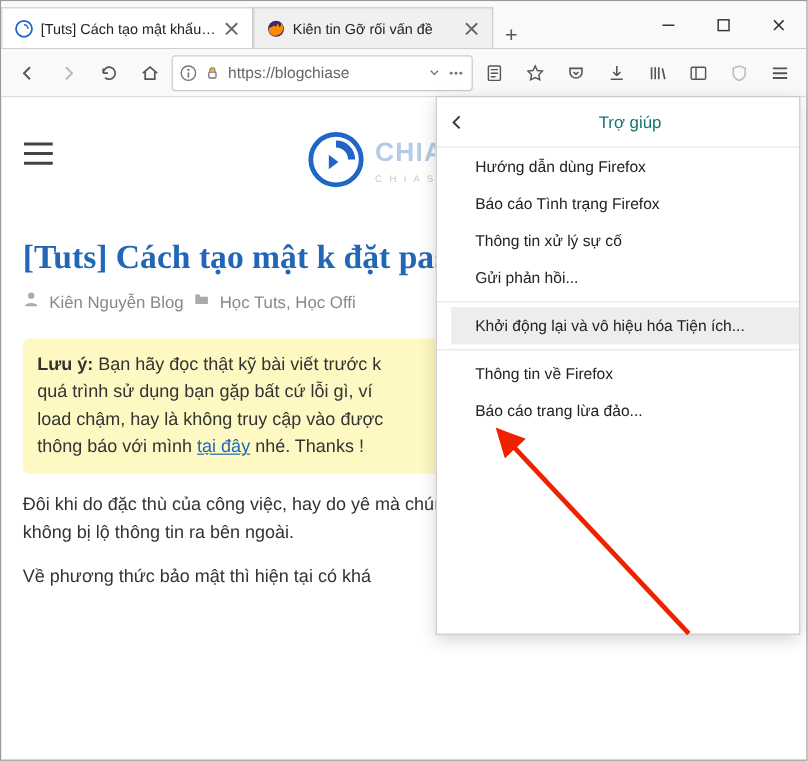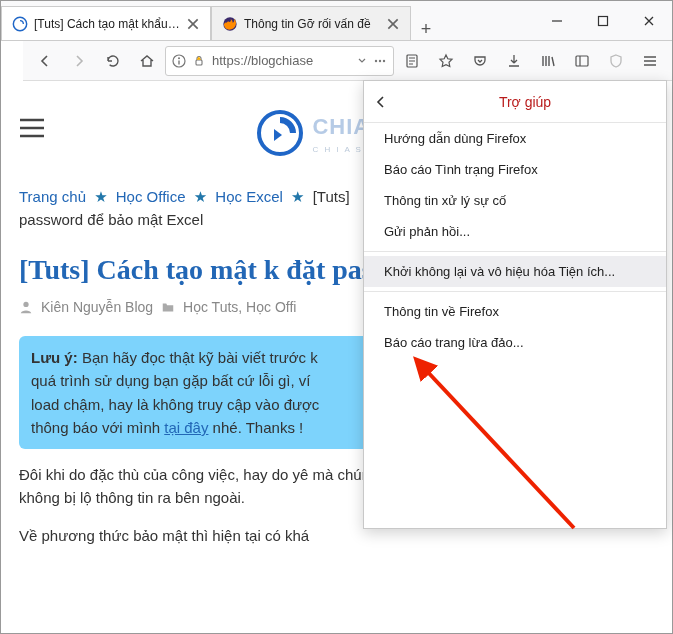--- a/index.html
+++ b/index.html
@@ -11,50 +11,50 @@
 .tab { display: flex; align-items: center; padding: 0 10px; height: 34px; min-width: 200px; max-width: 210px; border: 1px solid #ccc; border-bottom: none; margin-top: 6px; background: #f0f0f0; font-size: 12px; color: #222; cursor: default; }
 .tab.active { background: #fff; }
 .tab .favicon { width: 16px; height: 16px; margin-right: 6px; flex-shrink: 0; }
 .tab .tab-label { flex: 1; overflow: hidden; white-space: nowrap; text-overflow: ellipsis; }
 .tab .tab-close { width: 14px; height: 14px; margin-left: 4px; color: #666; }
 .newtab { width: 30px; display: flex; align-items: center; justify-content: center; color: #555; font-size: 18px; }
 .win-controls { display: flex; align-items: center; }
 .win-btn { width: 46px; height: 36px; display: flex; align-items: center; justify-content: center; color: #333; }
 
 
-.toolbar { height: 40px; display: flex; align-items: center; padding: 0 6px; gap: 2px; border-bottom: 1px solid #ddd; background: #f9f9fa; margin-left: 22px; }
+.toolbar { height: 40px; display: flex; align-items: center; padding: 0 6px; gap: 2px; border-bottom: 1px solid #ddd; background: #f9f9fa; }
 .tb-btn { width: 32px; height: 32px; display: flex; align-items: center; justify-content: center; border-radius: 4px; color: #555; }
 .urlbar { flex: 1; height: 30px; border: 1px solid #ccc; border-radius: 3px; display: flex; align-items: center; padding: 0 6px; gap: 6px; background: #fff; font-size: 13px; color: #666; }
 .urlbar .urltext { flex: 1; overflow: hidden; white-space: nowrap; }
 
 
 .content { padding: 14px 18px; color: #333; font-size: 15px; line-height: 1.55; position: relative; }
 .page-header { display: flex; align-items: center; justify-content: center; gap: 10px; position: relative; padding: 12px 0 18px; }
 .page-hamburger { position: absolute; left: 0; top: 22px; font-size: 26px; color: #444; }
 .logo { display: flex; align-items: center; gap: 6px; }
 .logo-mark { width: 52px; height: 52px; }
 .logo-text { font-weight: 700; font-size: 22px; color: #b6cbe6; letter-spacing: 1px; }
 .logo-sub { font-size: 8px; color: #bccada; letter-spacing: 2px; }
 .breadcrumb { font-size: 15px; color: #333; margin: 8px 0 4px; }
 .breadcrumb a { color: #2267b6; text-decoration: none; }
 .breadcrumb .star { color: #27a; margin: 0 4px; }
 .post-title { font-family: "Times New Roman", serif; font-weight: 700; color: #2267b6; font-size: 28px; line-height: 1.25; margin: 20px 0 10px; }
-.meta { color: #888; font-size: 14px; margin-bottom: 18px; display: flex; align-items: center; gap: 8px; }
+.meta { color: #888; font-size: 14px; margin-bottom: 18px; display: flex; align-items: flex-start; gap: 8px; }
 .meta svg { width: 14px; height: 14px; }
-.notice { background: #7dd3fc; border-radius: 6px; padding: 10px 12px; margin: 12px 0; color: #333; }
+.notice { background: #fef9c3; border-radius: 6px; padding: 10px 12px; margin: 12px 0; color: #333; }
 .notice b { font-weight: 700; }
 .notice a { color: #2267b6; }
 p { margin: 14px 0; }
 
 
 .panel { position: absolute; top: 80px; right: 6px; width: 304px; background: #fff; border: 1px solid #c8c8c8; box-shadow: 0 4px 14px rgba(0,0,0,.18); z-index: 1000; font-size: 13px; }
 .panel-header { display: flex; align-items: center; height: 42px; border-bottom: 1px solid #e5e5e5; padding: 0 10px; }
 .panel-header .back { width: 20px; color: #333; font-size: 16px; }
-.panel-header .title { flex: 1; text-align: center; color: #b91c1c; font-size: 14px; }
-.panel-item { padding: 8px 20px; color: #222; cursor: default; display: flex; align-items: center; }
+.panel-header .title { flex: 1; text-align: center; color: #0f766e; font-size: 14px; }
+.panel-item { padding: 8px 20px; color: #222; cursor: default; display: flex; align-items: center; margin-left: 12px; }
 .panel-item.highlight { background: #ededf0; }
 .panel-sep { height: 1px; background: #e5e5e5; margin: 4px 0; }
 .panel-footer { height: 170px; position: relative; }
 
 
 .arrow { position: absolute; pointer-events: none; }
 
 
 .cursor { position: absolute; width: 16px; height: 16px; pointer-events: none; }
 
@@ -80,21 +80,21 @@
           </svg>
       </span>
     </div>
     <div class="tab">
       <span class="favicon">
         <svg viewBox="0 0 24 24">
             <circle cx="12" cy="12" r="10" fill="#3b2a6b"></circle>
             <path d="M3 14c1 5 6 8 11 6 4-1 7-5 7-9 0-3-1-5-3-7 1 3 0 5-2 6 0-2-1-4-3-5 1 2 0 4-2 4-1-1-3-1-4 1-1-1-3 0-4 2v2z" fill="#ff8a00"></path>
           </svg>
       </span>
-      <span class="tab-label">Thông tin Gỡ rối vấn đề</span>
+      <span class="tab-label">Kiên tin Gỡ rối vấn đề</span>
       <span class="tab-close">
         <svg viewBox="0 0 12 12">
             <path d="M2 2l8 8M10 2l-8 8" stroke="#666" stroke-width="1.4"></path>
           </svg>
       </span>
     </div>
     <div class="newtab">+</div>
   </div>
   <div class="win-controls">
     <div class="win-btn">
@@ -227,30 +227,20 @@
             <path d="M20 22l8 6-8 6z" fill="#1f66c7"></path>
           </svg>
       </span>
       <span>
         <div class="logo-text">CHIASEK</div>
         <div class="logo-sub">C H I A  S Ẻ</div>
       </span>
     </div>
   </div>
 
-  <div class="breadcrumb">
-    <a>Trang chủ</a>
-    <span class="star">★</span>
-    <a>Học Office</a>
-    <span class="star">★</span>
-    <a>Học Excel</a>
-    <span class="star">★</span>
-    <span>[Tuts]</span><br>
-    <span>password để bảo mật Excel</span>
-  </div>
 
   <h1 class="post-title">[Tuts] Cách tạo mật k đặt password để bảo n</h1>
 
   <div class="meta">
     <svg viewBox="0 0 16 16">
         <circle cx="8" cy="5" r="3" fill="#aaa"></circle>
         <path d="M2 15c1-4 11-4 12 0z" fill="#aaa"></path>
       </svg>
     <span>Kiên Nguyễn Blog</span>
     <svg viewBox="0 0 16 16">
@@ -287,21 +277,21 @@
       <span>Báo cáo Tình trạng Firefox</span>
     </div>
   <div class="panel-item">
       <span>Thông tin xử lý sự cố</span>
     </div>
   <div class="panel-item">
       <span>Gửi phản hồi...</span>
     </div>
   <div class="panel-sep"></div>
   <div class="panel-item highlight">
-      <span>Khởi không lại và vô hiệu hóa Tiện ích...</span>
+      <span>Khởi động lại và vô hiệu hóa Tiện ích...</span>
     </div>
   <div class="panel-sep"></div>
   <div class="panel-item">
       <span>Thông tin về Firefox</span>
     </div>
   <div class="panel-item">
       <span>Báo cáo trang lừa đảo...</span>
     </div>
 
   <div class="panel-footer">

